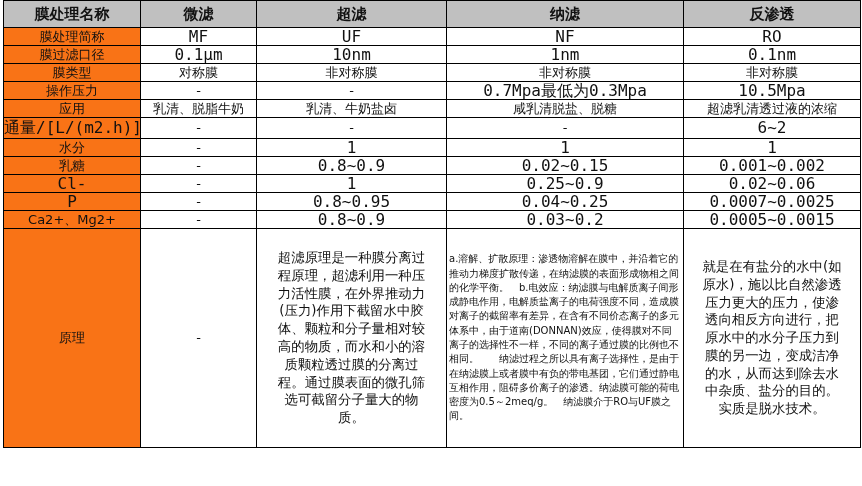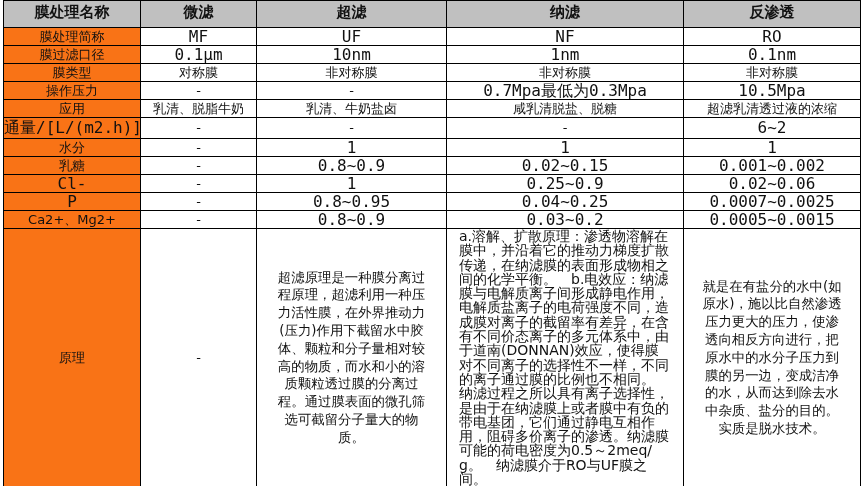--- a/index.html
+++ b/index.html
@@ -1,27 +1,27 @@
 <!DOCTYPE html>
 <html><head>
 <meta charset="utf-8">
 <style>
   html, body { margin:0; padding:0; background:#ffffff; }
   body { width:862px; height:486px; overflow:hidden; position:relative;
          font-family:"DejaVu Sans","Liberation Sans",sans-serif; color:#111; }
   table { position:absolute; left:3px; top:0; border-collapse:collapse; table-layout:fixed; width:857px; }
   td, th { border:1.5px solid #000; padding:0; text-align:center; vertical-align:middle;
            font-size:13px; line-height:16px; overflow:hidden; white-space:nowrap; }
-  th { background:#c0c0c0; font-weight:bold; font-size:15px; height:26px; font-family:Liberation Mono, monospace; }
+  th { background:#c0c0c0; font-weight:bold; font-size:15px; height:26px; font-family:Liberation Serif, serif; }
   td.label { background:#f97316; }
   tr.r td { height:17px; }
   tr.r.tall td { height:20px; }
   tr.principle td { height:218px; }
   td.para { white-space:normal; text-align:center; font-size:13.4px; line-height:17.8px; padding:0 16px; word-break:break-all; }
-  td.para.small { text-align:left; font-size:14px; line-height:14.3px; padding:0 12px; }
+  td.para.small { text-align:left; font-size:10px; line-height:14.3px; padding:0 2px; }
   .mono { font-family:"DejaVu Sans Mono","Liberation Mono",monospace; font-size:16px; }
 </style>
 </head>
 <body>
 
 <table>
   <colgroup>
     <col style="width:137px">
       <col style="width:116px">
       <col style="width:190px">

